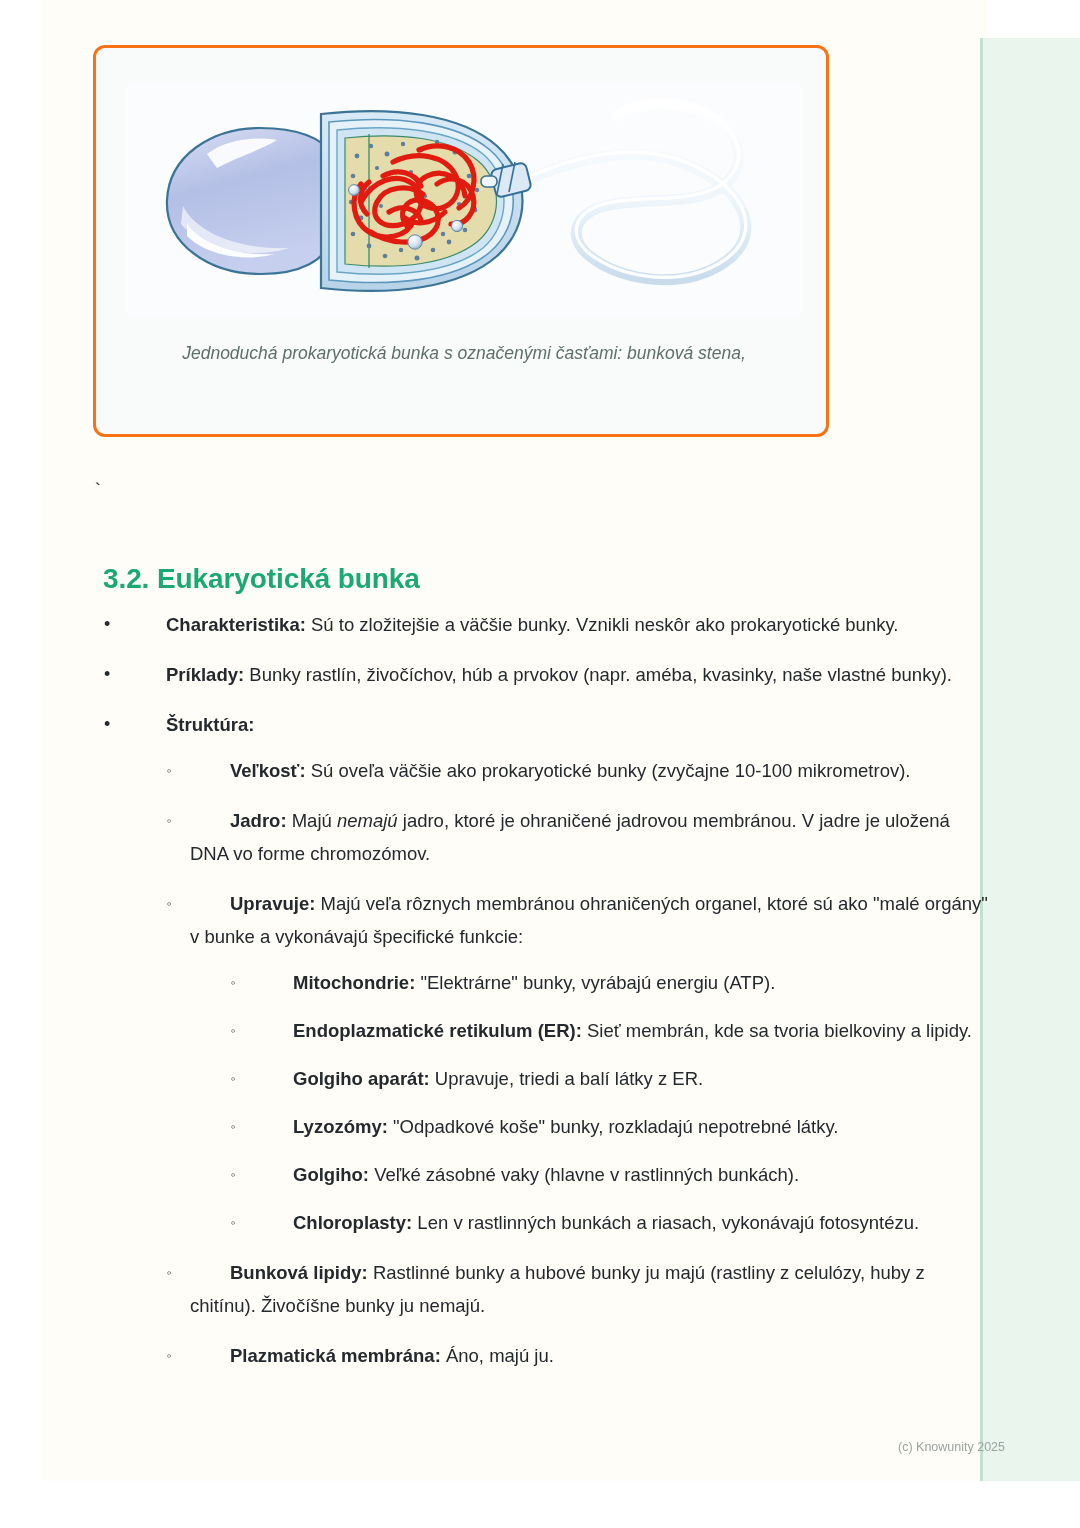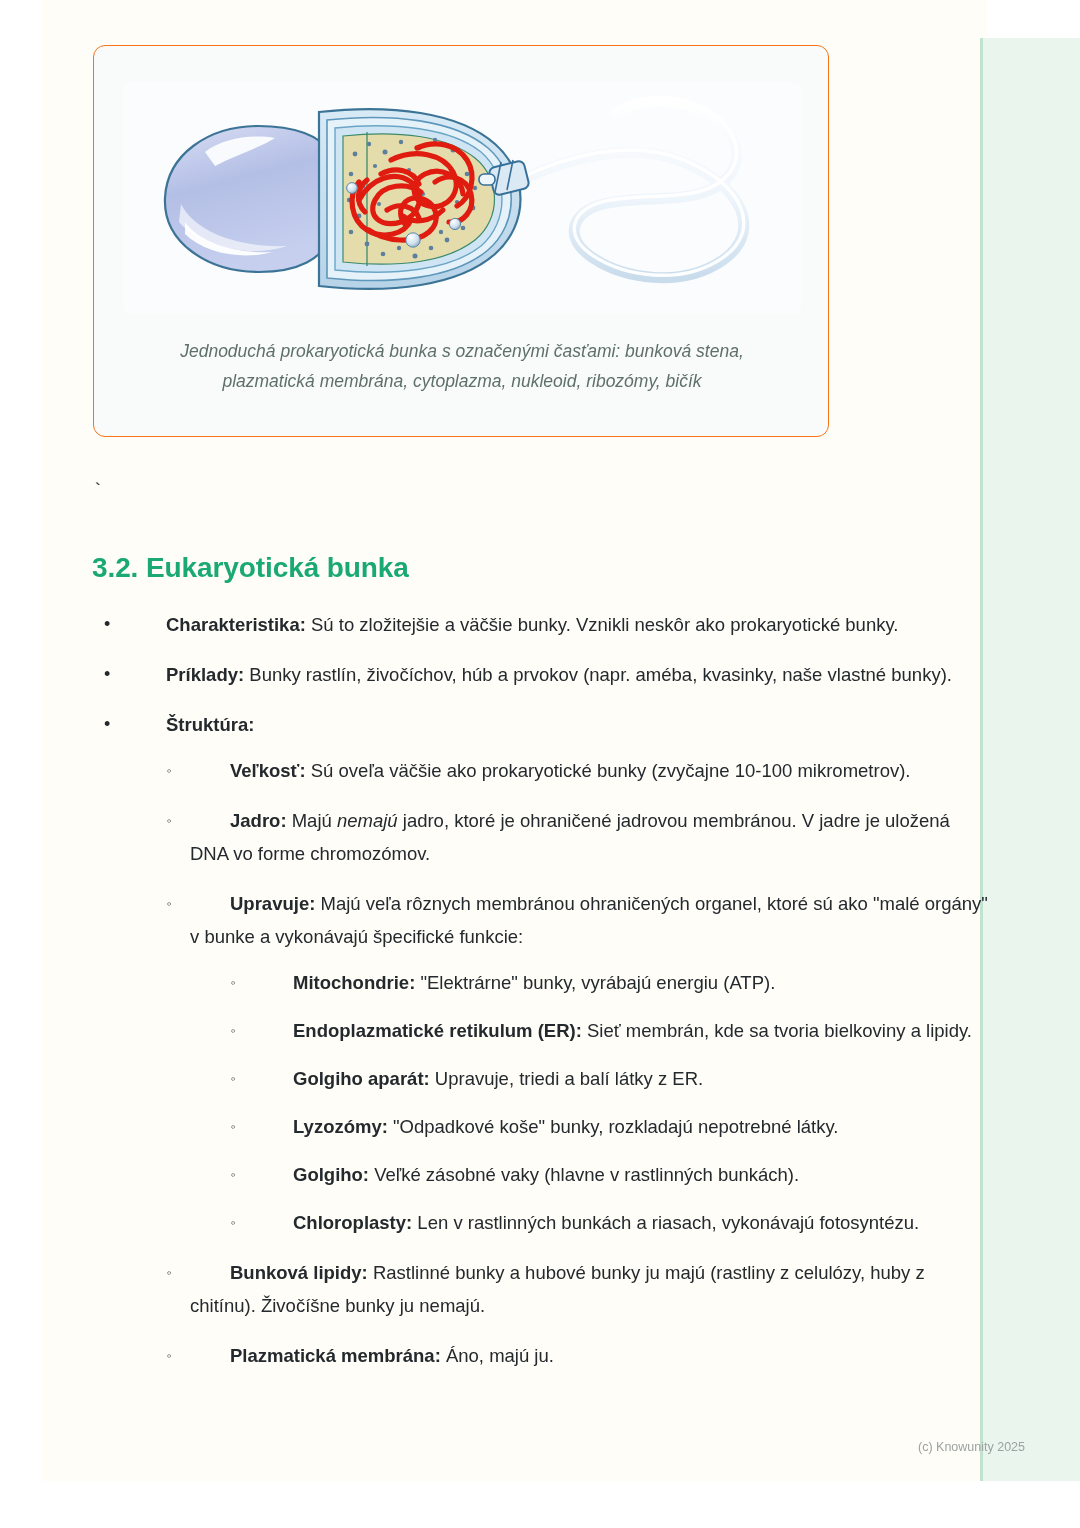--- a/index.html
+++ b/index.html
@@ -31,21 +31,21 @@
     background: #eaf5ee;
     border-left: 3px solid #bfe3cf;
   }
 
   
   .img-card {
     position: absolute;
     left: 93px; top: 45px;
     width: 736px; height: 392px;
     background: #f8fbf9;
-    border: 1px solid #f97316;
+    border: 3px solid #f97316;
     border-radius: 12px;
   }
   .img-frame {
     position: absolute;
     left: 29px; top: 36px;
     width: 678px; height: 232px;
     background: #fbfcfd;
     border-radius: 7px;
   }
   .img-frame svg { display: block; width: 100%; height: 100%; }
@@ -67,21 +67,21 @@
     left: 92px; top: 480px;
     font-size: 19px;
     color: #2b2f33;
     font-family: "Liberation Mono", monospace;
   }
 
   
   h2.section-title {
     position: absolute;
     left: 92px; top: 552px;
-    margin: 0;
+    margin: 11px;
     font-size: 28px;
     font-weight: 700;
     color: #1aa972;
     letter-spacing: -0.1px;
   }
 
   
   .body-list {
     position: absolute;
     left: 92px; top: 608px;
@@ -134,21 +134,20 @@
   b, .b { font-weight: 700; margin-left: 40px; }
   i, .i { font-style: italic; }
 
   
   .watermark {
     position: absolute;
     left: 898px; top: 1440px;
     font-size: 12.5px;
     color: #9aa3a0;
     white-space: nowrap;
-    margin-left: 20px;
   }
 </style>
 </head>
 <body>
 
 <div id="page">
 
   <div class="sheet"></div>
   <div class="right-rail"></div>
 
@@ -279,21 +278,20 @@
           <rect x="368" y="82" width="36" height="28" rx="6" fill="#dbe9f4" stroke="#35709a" stroke-width="2" transform="rotate(-14 386 96)"></rect>
           <line x1="378" y1="80" x2="372" y2="110" stroke="#35709a" stroke-width="1.6"></line>
           <line x1="390" y1="78" x2="384" y2="108" stroke="#35709a" stroke-width="1.6"></line>
           <rect x="356" y="92" width="16" height="11" rx="5" fill="#eef5fb" stroke="#35709a" stroke-width="1.6"></rect>
         </g>
       </svg>
     </div>
 
     <div class="img-caption">
       <div>Jednoduchá prokaryotická bunka s označenými časťami: bunková stena,</div>
-      <div>plazmatická membrána, cytoplazma, nukleoid, ribozómy, bičík</div>
     </div>
   </div>
 
   <div class="backtick">`</div>
 
   <h2 class="section-title">3.2. Eukaryotická bunka</h2>
 
   <div class="body-list">
     <ul class="lvl1">
 

